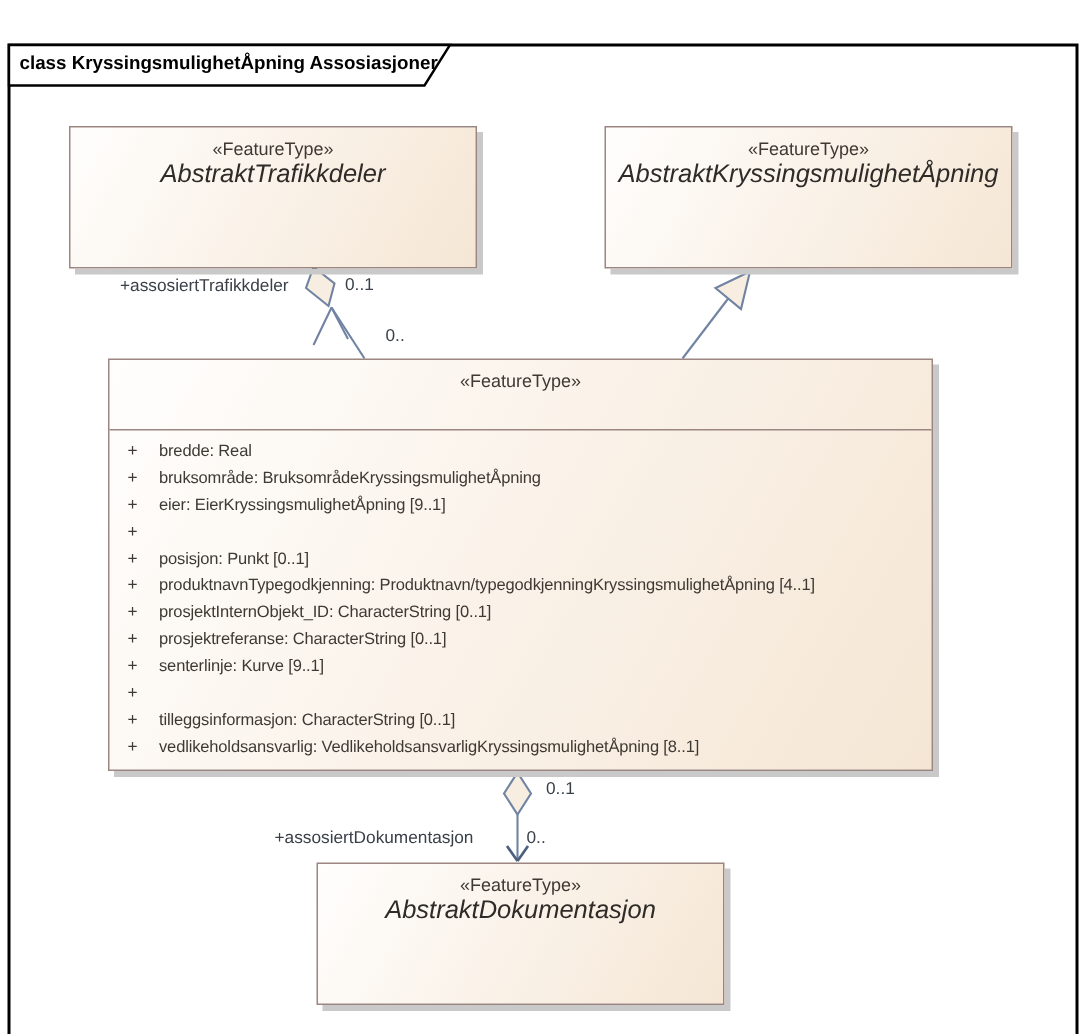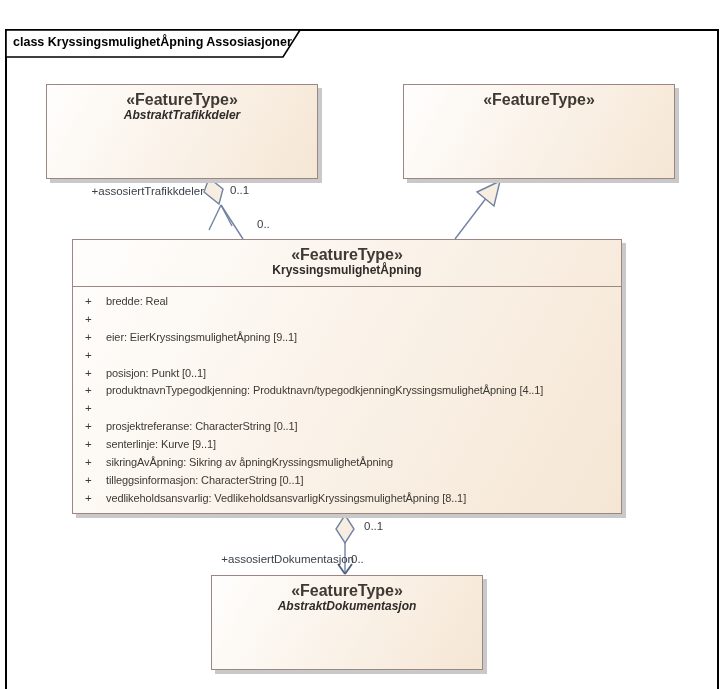--- a/index.html
+++ b/index.html
@@ -8,33 +8,33 @@
     font-family:"Liberation Sans",sans-serif;overflow:hidden;margin-top:24px;
   }
   #connector-layer{position:absolute;left:0;top:0;z-index:1;}
   .uml-box{
     position:absolute;z-index:2;box-sizing:border-box;
     border:1px solid #9b8682;
     background:linear-gradient(120deg,#fffefd 0%,#f5e6d4 100%);
     box-shadow:4px 4px 0 #c9c9c9;
   }
   .box-header{text-align:center;padding-top:7px;}
-  .stereotype{font-size:16px;color:#3e3933;line-height:15px;font-weight:bold;}
-  .class-name{font-size:12px;font-weight:bold;color:#2f2b28;line-height:17px;}
+  .stereotype{font-size:12px;color:#3e3933;line-height:15px;}
+  .class-name{font-size:17px;font-weight:normal;color:#2f2b28;line-height:17px;}
   .abstract .class-name{font-style:italic;}
   .main-header{height:47px;border-bottom:1px solid #9b8682;box-sizing:border-box;}
   .attr-section{padding:5px 6px 0 12px;}
   .attr-row{display:flex;height:17.9px;align-items:center;white-space:nowrap;overflow:hidden;}
   .attr-vis{width:21px;flex:0 0 21px;font-size:11.5px;color:#3e3933;}
   .attr-text{font-size:11px;color:#3e3933;letter-spacing:-0.1px;}
   .conn-label{
     position:absolute;z-index:3;font-size:11.5px;color:#3a4049;line-height:14px;
     white-space:nowrap;
   }
-  .right-align{text-align:right;}
+  .right-align{}
   #frame-title{
     position:absolute;left:13px;top:11px;z-index:3;
     font-size:12.5px;font-weight:bold;color:#000;
   }
 </style>
 </head>
 <body>
 
 <div id="canvas">
 
@@ -61,65 +61,66 @@
   <div class="uml-box abstract" style="left:46px;top:60px;width:272px;height:95px;">
     <div class="box-header">
       <div class="stereotype">«FeatureType»</div>
       <div class="class-name">AbstraktTrafikkdeler</div>
     </div>
   </div>
 
   <div class="uml-box abstract" style="left:403px;top:60px;width:272px;height:95px;">
     <div class="box-header">
       <div class="stereotype">«FeatureType»</div>
+      <div class="class-name">AbstraktKryssingsmulighetÅpning</div>
     </div>
   </div>
 
   <div class="uml-box" style="left:72px;top:215px;width:550px;height:275px;">
     <div class="box-header main-header">
       <div class="stereotype">«FeatureType»</div>
-      <div class="class-name">KryssingsmulighetÅpning</div>
     </div>
     <div class="attr-section">
       <div class="attr-row">
         <span class="attr-vis">+</span>
         <span class="attr-text">bredde: Real</span>
       </div>
       <div class="attr-row">
         <span class="attr-vis">+</span>
+        <span class="attr-text">bruksområde: BruksområdeKryssingsmulighetÅpning</span>
       </div>
       <div class="attr-row">
         <span class="attr-vis">+</span>
         <span class="attr-text">eier: EierKryssingsmulighetÅpning [9..1]</span>
       </div>
       <div class="attr-row">
         <span class="attr-vis">+</span>
       </div>
       <div class="attr-row">
         <span class="attr-vis">+</span>
         <span class="attr-text">posisjon: Punkt [0..1]</span>
       </div>
       <div class="attr-row">
         <span class="attr-vis">+</span>
         <span class="attr-text">produktnavnTypegodkjenning: Produktnavn/typegodkjenningKryssingsmulighetÅpning [4..1]</span>
       </div>
       <div class="attr-row">
         <span class="attr-vis">+</span>
+        <span class="attr-text">prosjektInternObjekt_ID: CharacterString [0..1]</span>
       </div>
       <div class="attr-row">
         <span class="attr-vis">+</span>
         <span class="attr-text">prosjektreferanse: CharacterString [0..1]</span>
       </div>
       <div class="attr-row">
         <span class="attr-vis">+</span>
         <span class="attr-text">senterlinje: Kurve [9..1]</span>
       </div>
       <div class="attr-row">
         <span class="attr-vis">+</span>
-        <span class="attr-text">sikringAvÅpning: Sikring av åpningKryssingsmulighetÅpning</span>
       </div>
       <div class="attr-row">
         <span class="attr-vis">+</span>
         <span class="attr-text">tilleggsinformasjon: CharacterString [0..1]</span>
       </div>
       <div class="attr-row">
         <span class="attr-vis">+</span>
         <span class="attr-text">vedlikeholdsansvarlig: VedlikeholdsansvarligKryssingsmulighetÅpning [8..1]</span>
       </div>
     </div>
@@ -130,16 +131,16 @@
       <div class="stereotype">«FeatureType»</div>
       <div class="class-name">AbstraktDokumentasjon</div>
     </div>
   </div>
 
   <div class="conn-label right-align" style="left:80px;top:160px;width:124px;">+assosiertTrafikkdeler</div>
   <div class="conn-label" style="left:230px;top:159px;">0..1</div>
   <div class="conn-label" style="left:257px;top:193px;">0..</div>
 
   <div class="conn-label" style="left:364px;top:495px;">0..1</div>
-  <div class="conn-label right-align" style="left:209px;top:528px;width:145px;">+assosiertDokumentasjon</div>
+  <div class="conn-label right-align" style="left:183px;top:528px;width:145px;">+assosiertDokumentasjon</div>
   <div class="conn-label" style="left:351px;top:528px;">0..</div>
 
 </div>
 
 </body></html>

